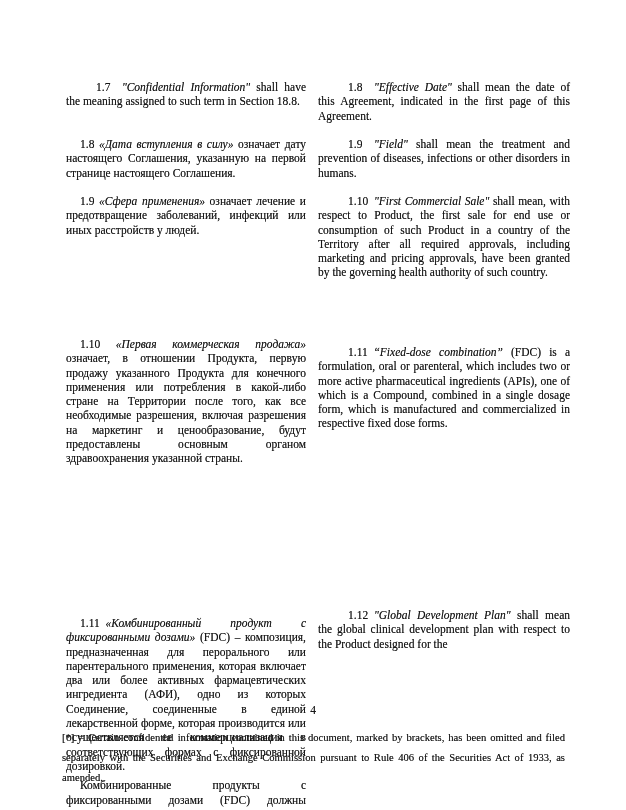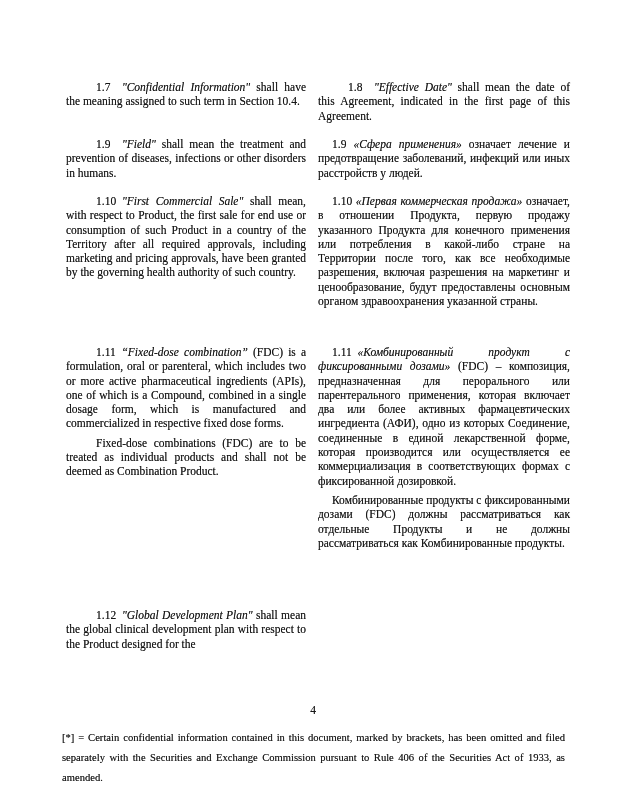--- a/index.html
+++ b/index.html
@@ -58,40 +58,42 @@
     text-align: justify;
     text-shadow: 0 0 0.4px rgba(0,0,0,0.55);
   }
 </style>
 </head>
 <body>
 
 <div class="page">
   <div class="columns">
       <div class="cell cell-en r43">
-        <p><span>1.7  </span><span class="it">"Confidential Information"</span><span> shall have the meaning assigned to such term in Section 10.4.</span></p>
+        <p><span>1.7  </span><span class="it">"Confidential Information"</span><span> shall have the meaning assigned to such term in Section 18.8.</span></p>
       </div>
       <div class="cell cell-en r43">
         <p><span>1.8  </span><span class="it">"Effective Date"</span><span> shall mean the date of this Agreement, indicated in the first page of this Agreement.</span></p>
+      </div>
+      <div class="cell cell-ru r43">
+        <p><span>1.8 </span><span class="it">«Дата вступления в силу»</span><span> означает дату настоящего Соглашения, указанную на первой странице настоящего Соглашения.</span></p>
       </div>
       <div class="cell cell-en r43">
         <p><span>1.9  </span><span class="it">"Field"</span><span> shall mean the treatment and prevention of diseases, infections or other disorders in humans.</span></p>
       </div>
       <div class="cell cell-ru r43">
         <p><span>1.9 </span><span class="it">«Сфера применения»</span><span> означает лечение и предотвращение заболеваний, инфекций или иных расстройств у людей.</span></p>
       </div>
       <div class="cell cell-en r129">
         <p><span>1.10 </span><span class="it">"First Commercial Sale"</span><span> shall mean, with respect to Product, the first sale for end use or consumption of such Product in a country of the Territory after all required approvals, including marketing and pricing approvals, have been granted by the governing health authority of such country.</span></p>
       </div>
       <div class="cell cell-ru r129">
         <p><span>1.10 </span><span class="it">«Первая коммерческая продажа»</span><span> означает, в отношении Продукта, первую продажу указанного Продукта для конечного применения или потребления в какой-либо стране на Территории после того, как все необходимые разрешения, включая разрешения на маркетинг и ценообразование, будут предоставлены основным органом здравоохранения указанной страны.</span></p>
       </div>
       <div class="cell cell-en r249">
         <p><span>1.11 </span><span class="it">“Fixed-dose combination”</span><span> (FDC) is a formulation, oral or parenteral, which includes two or more active pharmaceutical ingredients (APIs), one of which is a Compound, combined in a single dosage form, which is manufactured and commercialized in respective fixed dose forms.</span></p>
-        <p><span>Fixed-dose combinations (FDC) are to be treated as individual products and shall not be deemed as Combination Product.</span></p>
       </div>
       <div class="cell cell-ru r249">
         <p><span>1.11 </span><span class="it">«Комбинированный продукт с фиксированными дозами»</span><span> (FDC) – композиция, предназначенная для перорального или парентерального применения, которая включает два или более активных фармацевтических ингредиента (АФИ), одно из которых Соединение, соединенные в единой лекарственной форме, которая производится или осуществляется ее коммерциализация в соответствующих формах с фиксированной дозировкой.</span></p>
         <p><span>Комбинированные продукты с фиксированными дозами (FDC) должны рассматриваться как отдельные Продукты и не должны рассматриваться как Комбинированные продукты.</span></p>
       </div>
       <div class="cell cell-en r43">
         <p><span>1.12 </span><span class="it">"Global Development Plan"</span><span> shall mean the global clinical development plan with respect to the Product designed for the</span></p>
       </div>
     </div>
   <div class="page-number">4</div>

